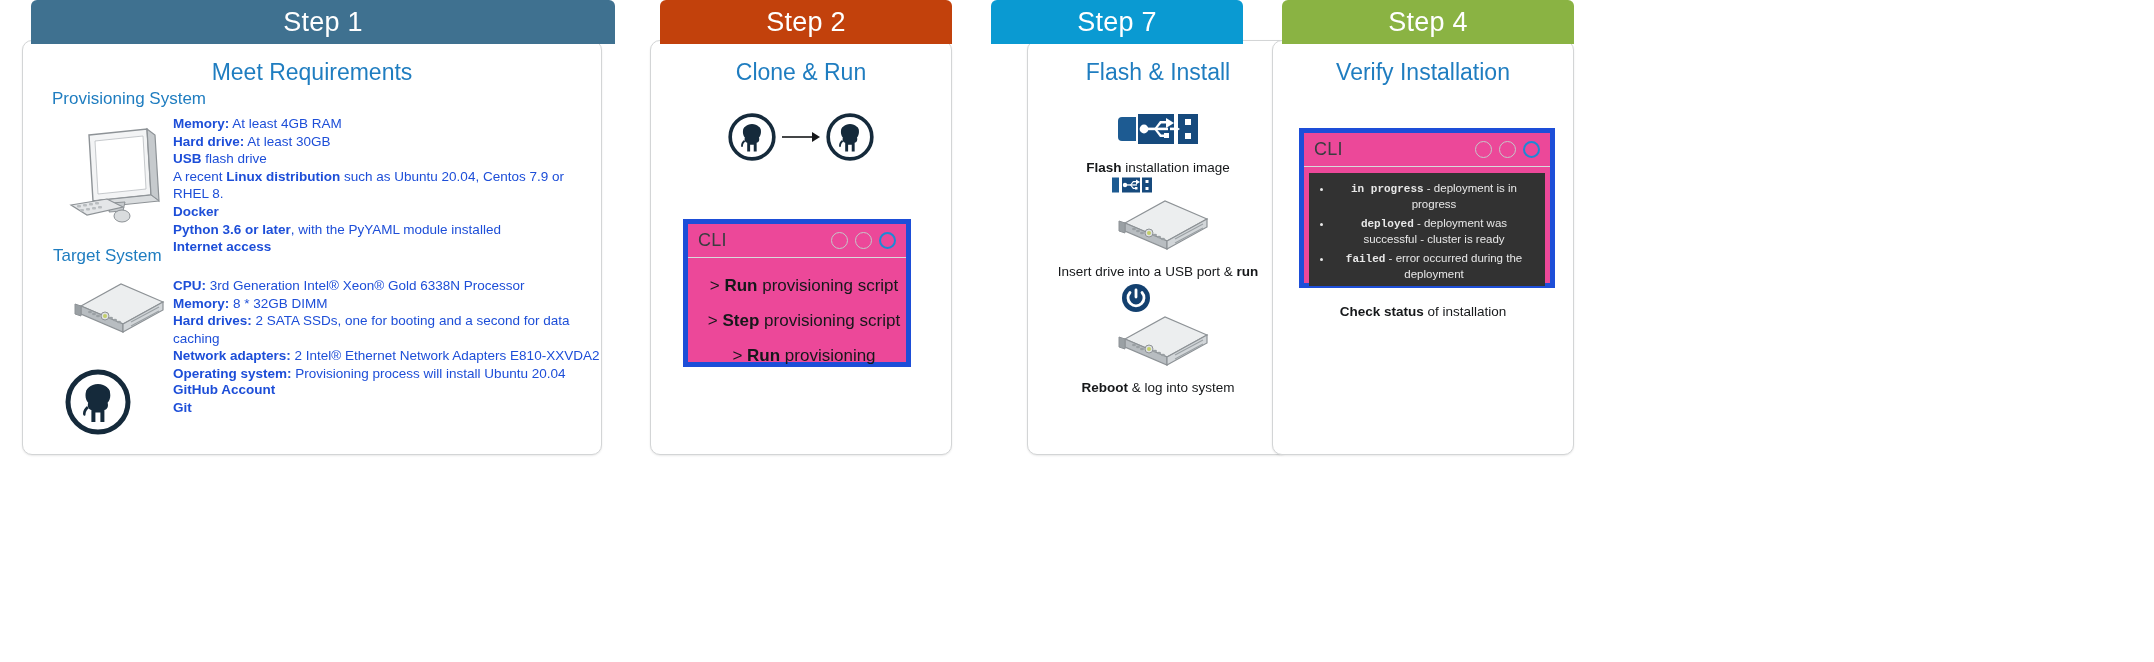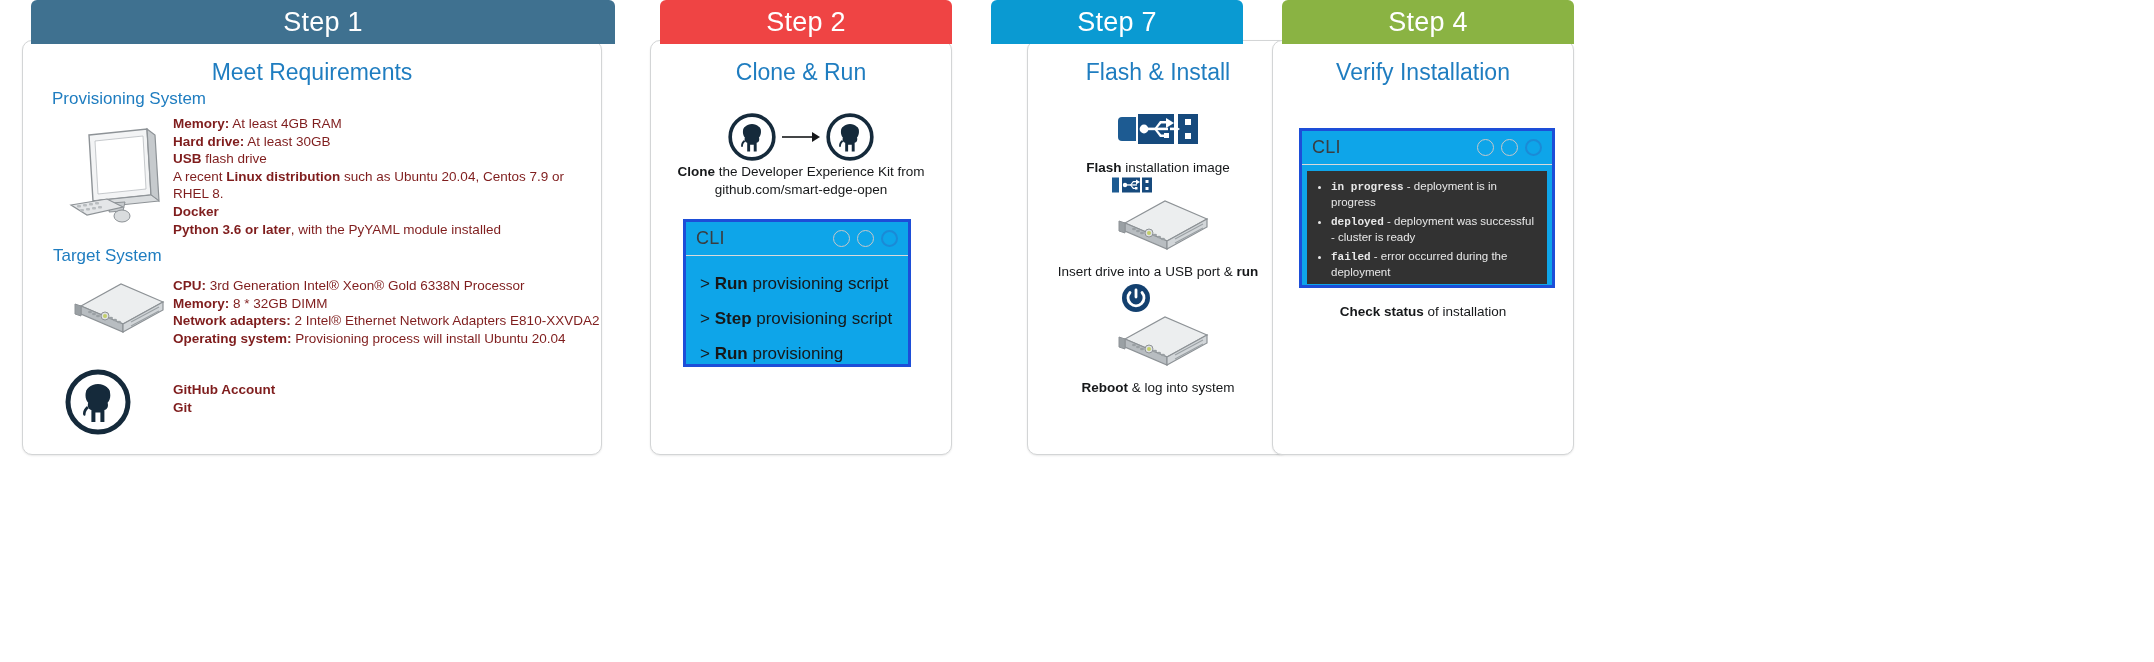--- a/index.html
+++ b/index.html
@@ -84,21 +84,21 @@
   .s1-targ-label { position: absolute; left: 30px; top: 205px; }
 
   .s1-prov-icon { position: absolute; left: 36px; top: 78px; }
   .s1-targ-icon { position: absolute; left: 36px; top: 235px; }
   .s1-gh-icon   { position: absolute; left: 42px; top: 328px; }
 
   .spec-list {
     position: absolute;
     font-size: 13.5px;
     line-height: 17.6px;
-    color: #7f1d1d;
+    color: #1d4ed8;
   }
   .s1-prov-specs { left: 150px; top: 74px; }
   .s1-targ-specs { left: 150px; top: 236px; }
   .s1-gh-specs   { left: 150px; top: 340px; line-height: 18px; }
   .spec-list b { font-weight: 700; }
 
   
   .caption {
     font-size: 13.5px;
     color: #16181a;
@@ -117,23 +117,24 @@
     align-items: center;
     justify-content: center;
     gap: 6px;
   }
   .s2-caption { position: absolute; top: 122px; left: 0; width: 100%; }
   .arrow-right { display: block; }
 
   
   .cli {
     position: absolute;
-    border: 3px solid #1d4ed8;
-    background: #0ea5e9;
-    box-sizing: border-box;
+    border: 5px solid #1d4ed8;
+    background: #ec4899;
+    box-sizing: border-box;
+    text-align: center;
   }
   .cli-bar {
     display: flex;
     align-items: center;
     justify-content: space-between;
     border-bottom: 1px solid #d8dadb;
     padding: 0 10px;
     height: 34px;
     box-sizing: border-box;
   }
@@ -235,20 +236,21 @@
         </svg>
       </div>
 
       <div class="spec-list s1-prov-specs">
         <div><b>Memory:</b><span> At least 4GB RAM</span></div>
         <div><b>Hard drive:</b><span> At least 30GB</span></div>
         <div><b>USB</b><span> flash drive</span></div>
         <div><span>A recent </span><b>Linux distribution</b><span> such as Ubuntu 20.04, Centos 7.9 or RHEL 8.</span></div>
         <div><b>Docker</b><span></span></div>
         <div><b>Python 3.6 or later</b><span>, with the PyYAML module installed</span></div>
+        <div><b>Internet access</b><span></span></div>
       </div>
 
       <div class="sys-label s1-targ-label">Target System</div>
 
       <div class="s1-targ-icon">
         <svg width="110" height="62" viewBox="0 0 110 62">
           <polygon points="22,30 62,8 104,26 64,48" fill="#eceeef" stroke="#8d9296" stroke-width="1.2"></polygon>
           <polygon points="22,30 64,48 64,56 22,38" fill="#b8bdc1" stroke="#8d9296" stroke-width="1.2"></polygon>
           <polygon points="64,48 104,26 104,34 64,56" fill="#d2d6d9" stroke="#8d9296" stroke-width="1.2"></polygon>
           <polygon points="16,28 22,30 22,40 16,38" fill="#9aa0a4" stroke="#8d9296" stroke-width="1"></polygon>
@@ -265,20 +267,21 @@
               <ellipse cx="60" cy="46" rx="2" ry="1.3"></ellipse>
           </g>
           <circle cx="46" cy="40" r="4" fill="#dfe1e2" stroke="#8d9296" stroke-width="1"></circle>
           <circle cx="46" cy="40" r="2" fill="#c3cf6a"></circle>
         </svg>
       </div>
 
       <div class="spec-list s1-targ-specs">
         <div><b>CPU:</b><span> 3rd Generation Intel® Xeon® Gold 6338N Processor</span></div>
         <div><b>Memory:</b><span> 8 * 32GB DIMM</span></div>
+        <div><b>Hard drives:</b><span> 2 SATA SSDs, one for booting and a second for data caching</span></div>
         <div><b>Network adapters:</b><span> 2 Intel® Ethernet Network Adapters E810-XXVDA2</span></div>
         <div><b>Operating system:</b><span>  Provisioning process will install Ubuntu 20.04</span></div>
       </div>
 
       <div class="s1-gh-icon">
         <svg width="66" height="66" viewBox="0 0 66 66">
           <circle cx="33" cy="33" r="30" fill="none" stroke="#152a3b" stroke-width="5"></circle>
           <path d="M33 15c-7.6 0-12.5 5-12.5 11.2 0 3.1 1 5.7 2.7 7.6-.5 1.5-.6 3.3.2 4.9.6 1.2 1.7 2 3 2.3v12h4v-9.5h5v9.5h4V41c1.3-.3 2.4-1.1 3-2.3.8-1.6.7-3.4.2-4.9 1.7-1.9 2.7-4.5 2.7-7.6C45.5 20 40.6 15 33 15z" fill="#152a3b"></path>
           <path d="M22 37c-2.5 2-4 4.8-4 7.6 0 1.2.5 2.2 1.4 2.2.7 0 1.1-.6 1.1-1.4 0-2.2 1.3-4.6 3.3-6.1z" fill="#152a3b"></path>
           <path d="M23.5 19.5c-1.3 0-2.3 1.6-2.3 4.3 0 1.2.2 2.3.5 3.1l3.6-3.3c-.3-.9-.5-2-.5-2.9 0-.8-.5-1.2-1.3-1.2z" fill="#152a3b"></path>
@@ -287,21 +290,21 @@
       </div>
 
       <div class="spec-list s1-gh-specs">
         <div><b>GitHub Account</b></div>
         <div><b>Git</b></div>
       </div>
     </div>
   </div>
 
   <div class="step step2">
-    <div class="step-header" style="background:#ef4444">Step 2</div>
+    <div class="step-header" style="background:#c2410c">Step 2</div>
     <div class="step-body">
       <div class="step-title">Clone &amp; Run</div>
 
       <div class="s2-gh-row">
         <span>
           <svg width="48" height="48" viewBox="0 0 66 66">
             <circle cx="33" cy="33" r="30" fill="none" stroke="#152a3b" stroke-width="5"></circle>
             <path d="M33 15c-7.6 0-12.5 5-12.5 11.2 0 3.1 1 5.7 2.7 7.6-.5 1.5-.6 3.3.2 4.9.6 1.2 1.7 2 3 2.3v12h4v-9.5h5v9.5h4V41c1.3-.3 2.4-1.1 3-2.3.8-1.6.7-3.4.2-4.9 1.7-1.9 2.7-4.5 2.7-7.6C45.5 20 40.6 15 33 15z" fill="#152a3b"></path>
             <path d="M22 37c-2.5 2-4 4.8-4 7.6 0 1.2.5 2.2 1.4 2.2.7 0 1.1-.6 1.1-1.4 0-2.2 1.3-4.6 3.3-6.1z" fill="#152a3b"></path>
             <path d="M23.5 19.5c-1.3 0-2.3 1.6-2.3 4.3 0 1.2.2 2.3.5 3.1l3.6-3.3c-.3-.9-.5-2-.5-2.9 0-.8-.5-1.2-1.3-1.2z" fill="#152a3b"></path>
@@ -318,24 +321,20 @@
           <svg width="48" height="48" viewBox="0 0 66 66">
             <circle cx="33" cy="33" r="30" fill="none" stroke="#152a3b" stroke-width="5"></circle>
             <path d="M33 15c-7.6 0-12.5 5-12.5 11.2 0 3.1 1 5.7 2.7 7.6-.5 1.5-.6 3.3.2 4.9.6 1.2 1.7 2 3 2.3v12h4v-9.5h5v9.5h4V41c1.3-.3 2.4-1.1 3-2.3.8-1.6.7-3.4.2-4.9 1.7-1.9 2.7-4.5 2.7-7.6C45.5 20 40.6 15 33 15z" fill="#152a3b"></path>
             <path d="M22 37c-2.5 2-4 4.8-4 7.6 0 1.2.5 2.2 1.4 2.2.7 0 1.1-.6 1.1-1.4 0-2.2 1.3-4.6 3.3-6.1z" fill="#152a3b"></path>
             <path d="M23.5 19.5c-1.3 0-2.3 1.6-2.3 4.3 0 1.2.2 2.3.5 3.1l3.6-3.3c-.3-.9-.5-2-.5-2.9 0-.8-.5-1.2-1.3-1.2z" fill="#152a3b"></path>
             <path d="M42.5 19.5c1.3 0 2.3 1.6 2.3 4.3 0 1.2-.2 2.3-.5 3.1l-3.6-3.3c.3-.9.5-2 .5-2.9 0-.8.5-1.2 1.3-1.2z" fill="#152a3b"></path>
           </svg>
         </span>
       </div>
 
-      <div class="caption s2-caption">
-        <div><b>Clone</b><span> the Developer Experience Kit from</span></div>
-        <div>github.com/smart-edge-open</div>
-      </div>
 
       <div class="cli s2-cli">
         <div class="cli-bar">
           <span class="cli-title">CLI</span>
           <span class="cli-dots">
             <span class="dot"></span>
             <span class="dot"></span>
             <span class="dot active"></span>
           </span>
         </div>

